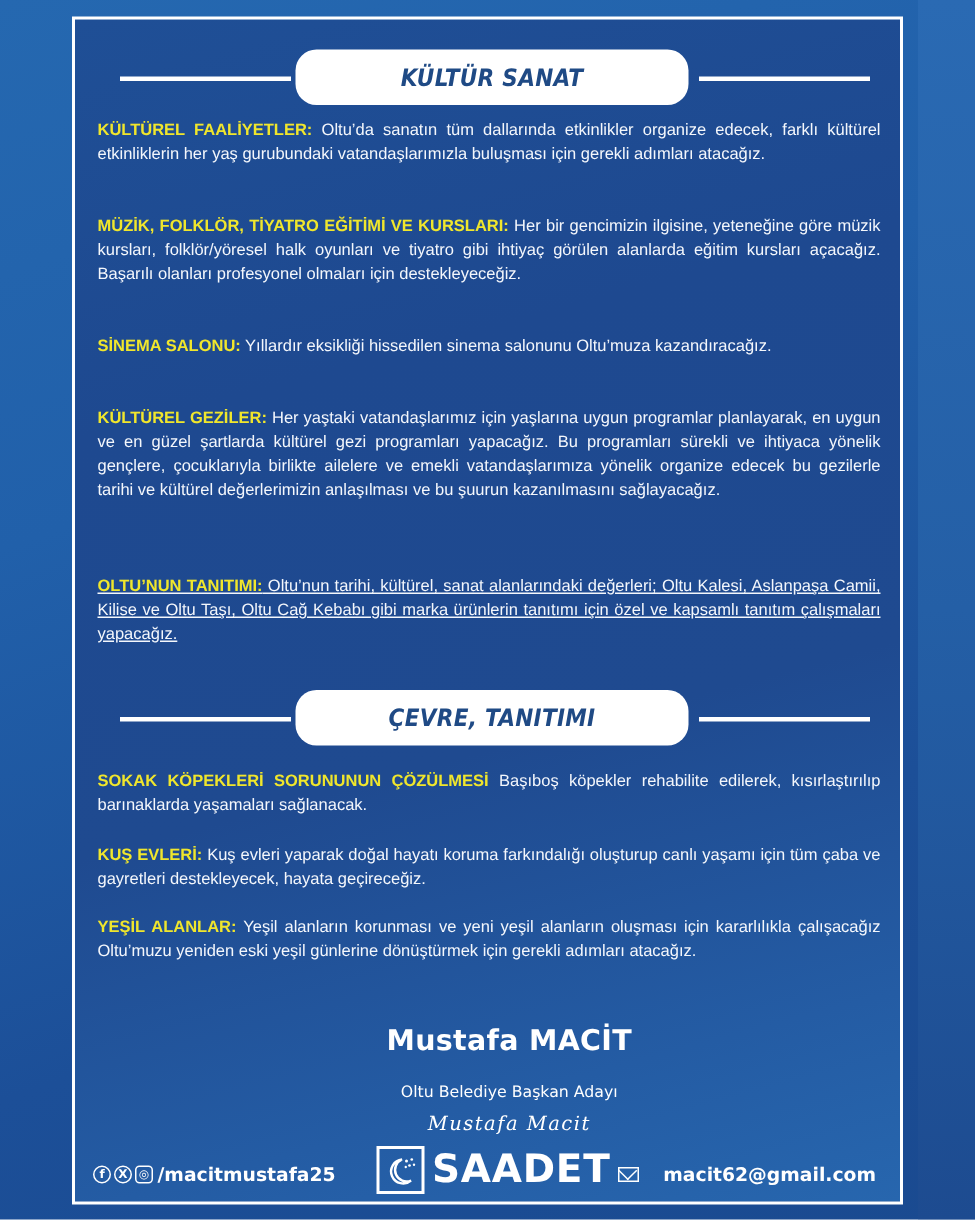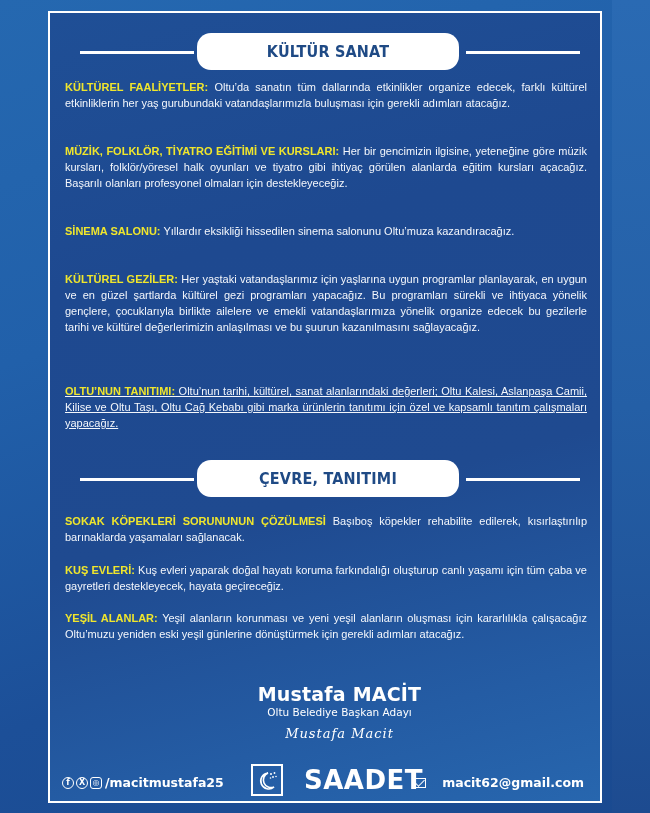--- a/index.html
+++ b/index.html
@@ -14,21 +14,21 @@
       position: absolute; right: 0; top: 0; width: 38px; height: 813px;
       background: linear-gradient(180deg, #2a6ab3 0%, #245fa6 50%, #1d4b90 100%);
     }
     .frame {
       position: absolute;
       left: 48px; top: 11px; width: 554px; height: 792px;
       border: 2.5px solid #ffffff;
       background: linear-gradient(165deg, #1f4f96 0%, #1e4990 30%, #1f4a90 60%, #245ca4 85%, #2766ae 100%);
     }
     .section-head {
-      position: absolute; left: 0; width: 100%; height: 38px;
+      position: absolute; left: 0; width: 100%; height: 38px; font-style: italic;
     }
     .section-head .line {
       position: absolute; top: 18px; height: 3px; background: #ffffff;
     }
     .section-head .line.left { left: 30px; width: 114px; }
     .section-head .line.right { left: 416px; width: 114px; }
     .pill {
       position: absolute; left: 147px; width: 262px; height: 37px; top: 0;
       background: #ffffff; border-radius: 14px;
       display: flex; align-items: center; justify-content: center;
@@ -48,21 +48,21 @@
       font-family: "Liberation Sans", sans-serif;
     }
     .candidate {
       position: absolute; left: 0; width: 100%; top: 670px; text-align: center; padding-left: 29px;
     }
     .candidate .name {
       font-size: 19px; font-weight: bold; color: #ffffff; letter-spacing: 0.2px;
       font-family: "DejaVu Sans", sans-serif;
     }
     .candidate .title {
-      font-size: 10.5px; color: #ffffff; margin-top: 1px;
+      font-size: 10.5px; color: #ffffff; margin-top: 17px;
       font-family: "DejaVu Sans", sans-serif;
     }
     .candidate .signature {
       font-family: "DejaVu Serif", serif; font-style: italic;
       font-size: 13px; margin-top: 8px; color: #ffffff; letter-spacing: 1px;
     }
     .footer {
       position: absolute; left: 0; width: 100%; top: 748px; height: 40px;
     }
     .social {
@@ -71,21 +71,21 @@
       font-family: "DejaVu Sans", sans-serif;
     }
     .social .ico {
       width: 12px; height: 12px; border: 1.3px solid #fff; border-radius: 50%;
       font-size: 8px; line-height: 9px; text-align: center; font-weight: bold;
       display: inline-block;
     }
     .social .ico.sq { border-radius: 3px; }
     .social .handle { margin-left: 1px; }
     .logo {
-      position: absolute; left: 201px; top: 3px; display: flex; align-items: center; gap: 21px;
+      position: absolute; left: 201px; top: 3px; display: flex; align-items: center; gap: 5px;
     }
     .logo .mark {
       width: 32px; height: 32px; border: 2px solid #ffffff; position: relative;
     }
     .logo .mark svg { position: absolute; left: 2px; top: 2px; }
     .logo .word {
       font-size: 26px; font-weight: bold; color: #ffffff; letter-spacing: 0.5px;
       font-family: "DejaVu Sans", sans-serif;
     }
     .email {

